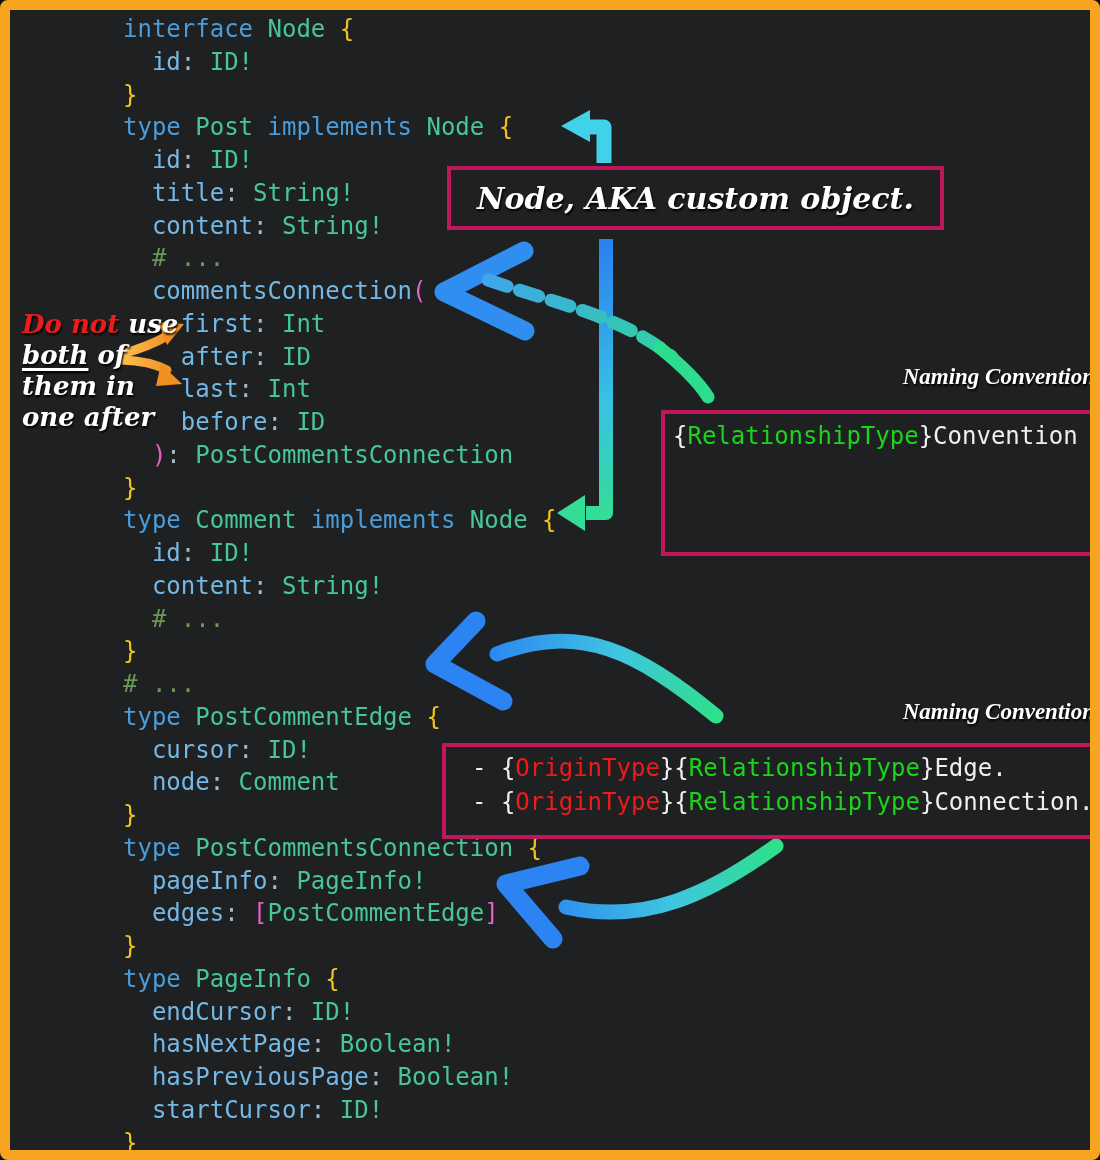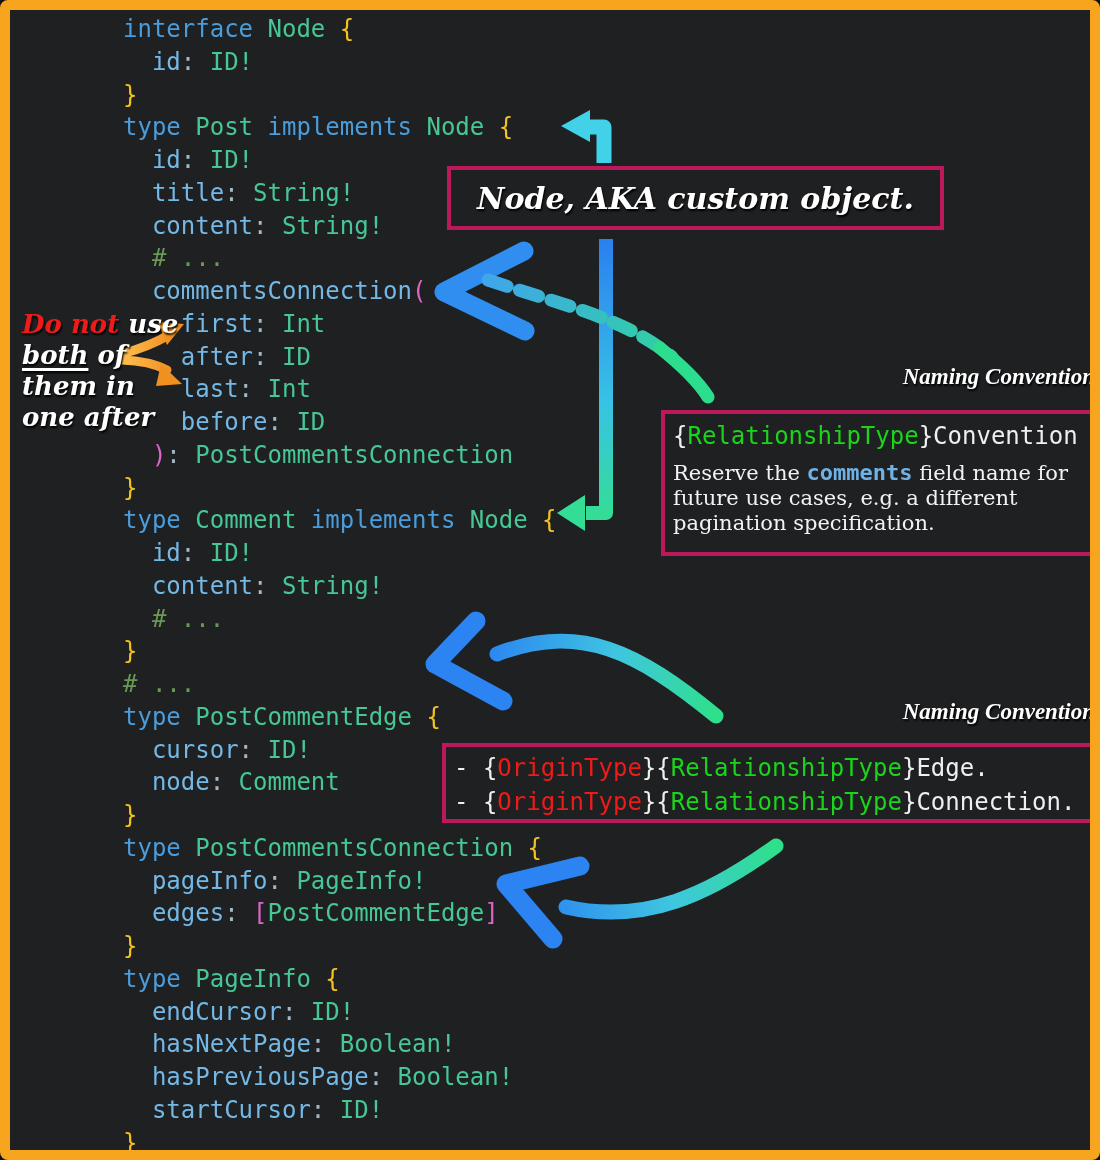--- a/index.html
+++ b/index.html
@@ -47,21 +47,21 @@
     position:absolute; left:12px; top:299px;
     font-family:"DejaVu Serif", serif; font-weight:bold; font-style:italic;
     font-size:26px; line-height:31px; color:#fff; text-shadow:1px 2px 2px #000;}
   .nc-heading{
     position:absolute; width:400px; text-align:right;
     font-family:Liberation Serif, serif; font-weight:bold; font-style:italic;
     font-size:23px; color:#fff; white-space:nowrap; text-shadow:1px 2px 2px #000;}
   .nc1h{left:685px; top:354px;}
   .nc2h{left:685px; top:689px;}
   .nc1-box{left:651px; top:400px; width:437px; height:146px; padding:5px 8px;}
-  .nc2-box{left:432px; top:733px; width:656px; height:80px; padding:4px 8px;}
+  .nc2-box{left:432px; top:733px; width:656px; height:96px; padding:4px 26px;}
   .mono-line{font-family:"DejaVu Sans Mono",monospace; font-size:24px; line-height:34px; white-space:pre;}
   .serif-para{
     font-family:"DejaVu Serif", serif; font-size:21px; line-height:25px;
     color:#f2f2f2; margin:7px 0 0 0; width:396px;}
 </style>
 </head>
 <body>
 
 <div class="stage">
 
@@ -139,21 +139,20 @@
     <div><span class="tk-red">Do not</span><span class="tk-w"> use</span></div>
     <div><span class="tk-u">both</span><span class="tk-w"> of</span></div>
     <div><span class="tk-w">them in</span></div>
     <div><span class="tk-w">one after</span></div>
   </div>
 
   <div class="nc-heading nc1h">Naming Convention</div>
 
   <div class="wbox nc1-box">
     <div class="mono-line"><span class="tk-wh">{</span><span class="tk-gr">RelationshipType</span><span class="tk-wh">}Convention</span></div>
-    <p class="serif-para"><span class="tk-s">Reserve the </span><span class="tk-code">comments</span><span class="tk-s"> field name for future use cases, e.g. a different pagination specification.</span></p>
   </div>
 
   <div class="nc-heading nc2h">Naming Convention</div>
 
   <div class="wbox nc2-box">
     <div class="mono-line"><span class="tk-wh">- {</span><span class="tk-rd">OriginType</span><span class="tk-wh">}{</span><span class="tk-gr">RelationshipType</span><span class="tk-wh">}Edge.</span></div>
     <div class="mono-line"><span class="tk-wh">- {</span><span class="tk-rd">OriginType</span><span class="tk-wh">}{</span><span class="tk-gr">RelationshipType</span><span class="tk-wh">}Connection.</span></div>
   </div>
 
 </div>

